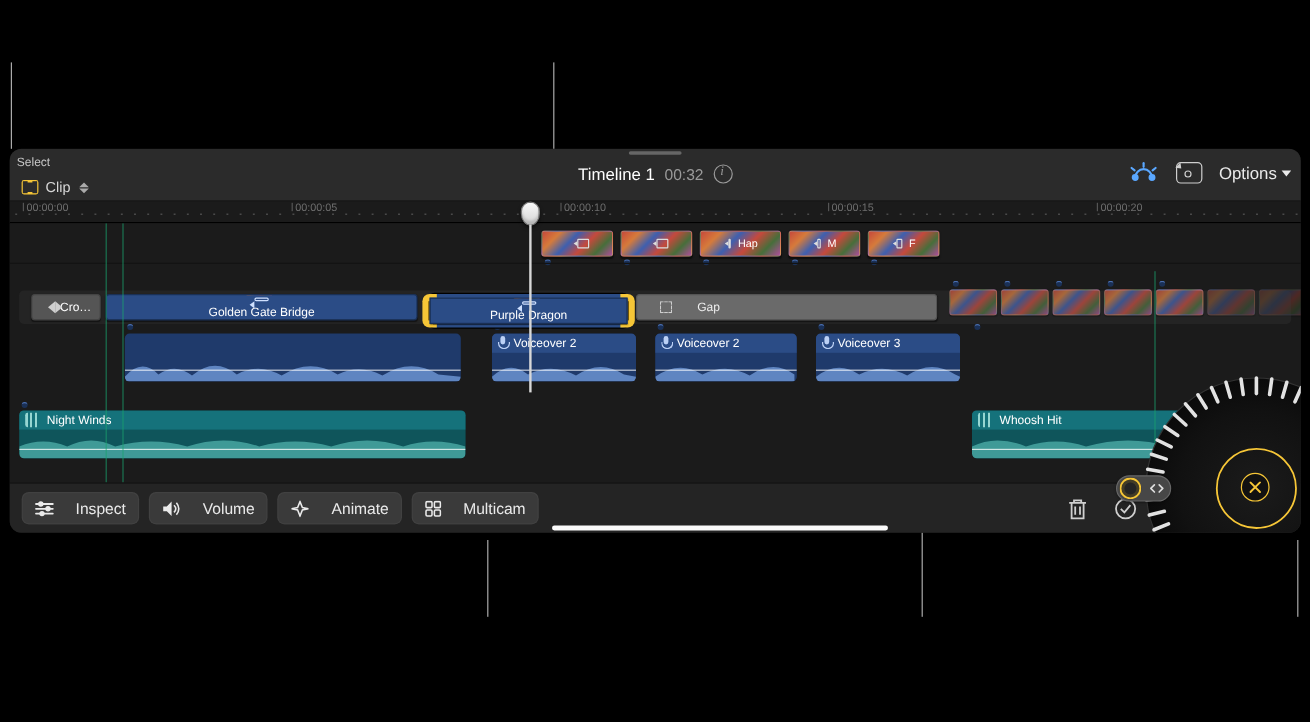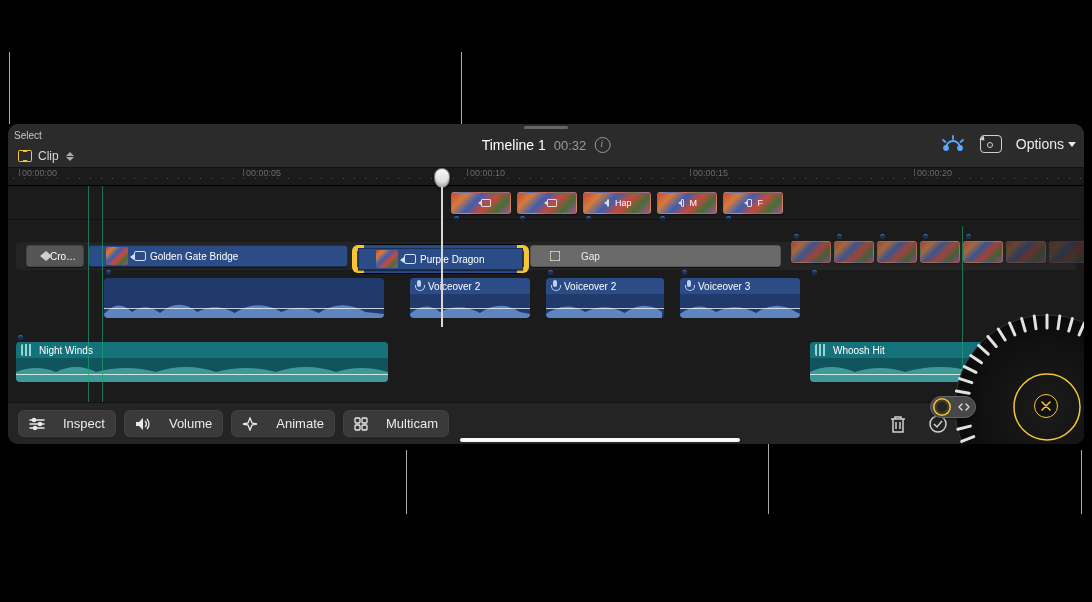--- a/index.html
+++ b/index.html
@@ -33,21 +33,21 @@
   .ruler .tick::before{content:"";position:absolute;left:-3px;top:1px;bottom:2px;width:1px;background:#555;}
   .ruler .dots { position:absolute; top:10px; left:0; right:0; height:1px; background-image:radial-gradient(circle,#555 0.6px,transparent 0.7px); background-size:11px 1px;}
   
   .tracks { position:absolute; left:0; right:0; top:62px; bottom:42px; background:#1b1b1b; overflow:hidden;}
   .vline { position:absolute; top:0; bottom:0; width:1px; z-index:5;}
   .gline { background:#1aa36e; opacity:0.65; width:1px;}
   .clip { position:absolute; height:22px; border-radius:3px; overflow:hidden; font-size:10px; color:#fff; display:flex; align-items:center; gap:4px; padding:0 19px; cursor:pointer; border:1px solid rgba(255,255,255,0.15); box-shadow:0 1px 1px rgba(0,0,0,0.5);}
   .thumb { background:linear-gradient(135deg,#c6493c 0%,#d67b3b 20%,#3d5fb0 40%,#c6493c 60%,#466e3a 80%,#b04d9a 100%); }
   .thumb .cam { width:10px;height:8px;border:1px solid #ddd;border-radius:1px;margin-left:auto; position:relative;}
   .thumb .cam::after{content:"";position:absolute;left:-4px;top:1px;width:0;height:0;border-top:2px solid transparent;border-bottom:2px solid transparent;border-right:3px solid #ddd;}
-  .vb { background:#2b4c86; border-color:#1a3056;}
+  .vb { background:#2b4c86; border-color:#1a3056;flex-direction:column;}
   .vb .cam { width:12px;height:10px;border:1px solid #cfe0ff;border-radius:2px;position:relative;}
   .vb .cam::after{content:"";position:absolute;left:-5px;top:2px;width:0;height:0;border-top:3px solid transparent;border-bottom:3px solid transparent;border-right:4px solid #cfe0ff;}
   .vb .thm { width:22px; height:18px; border-radius:2px; margin:-2px 2px -2px -2px; }
   .gap { background:#6a6a6a; color:#eee; border-color:#555;}
   .gap .sq{width:10px;height:10px;border:1px dashed #cfcfcf;border-radius:1px;}
   .cro { background:#555; border-color:#444; }
   .cro .bow{ display:inline-block; width:12px; height:10px; position:relative;}
   .cro .bow::before,.cro .bow::after{content:"";position:absolute;top:0;width:0;height:0;border-top:5px solid transparent;border-bottom:5px solid transparent;}
   .cro .bow::before{left:0;border-left:6px solid #cfcfcf;}
   .cro .bow::after{right:0;border-right:6px solid #cfcfcf;}

